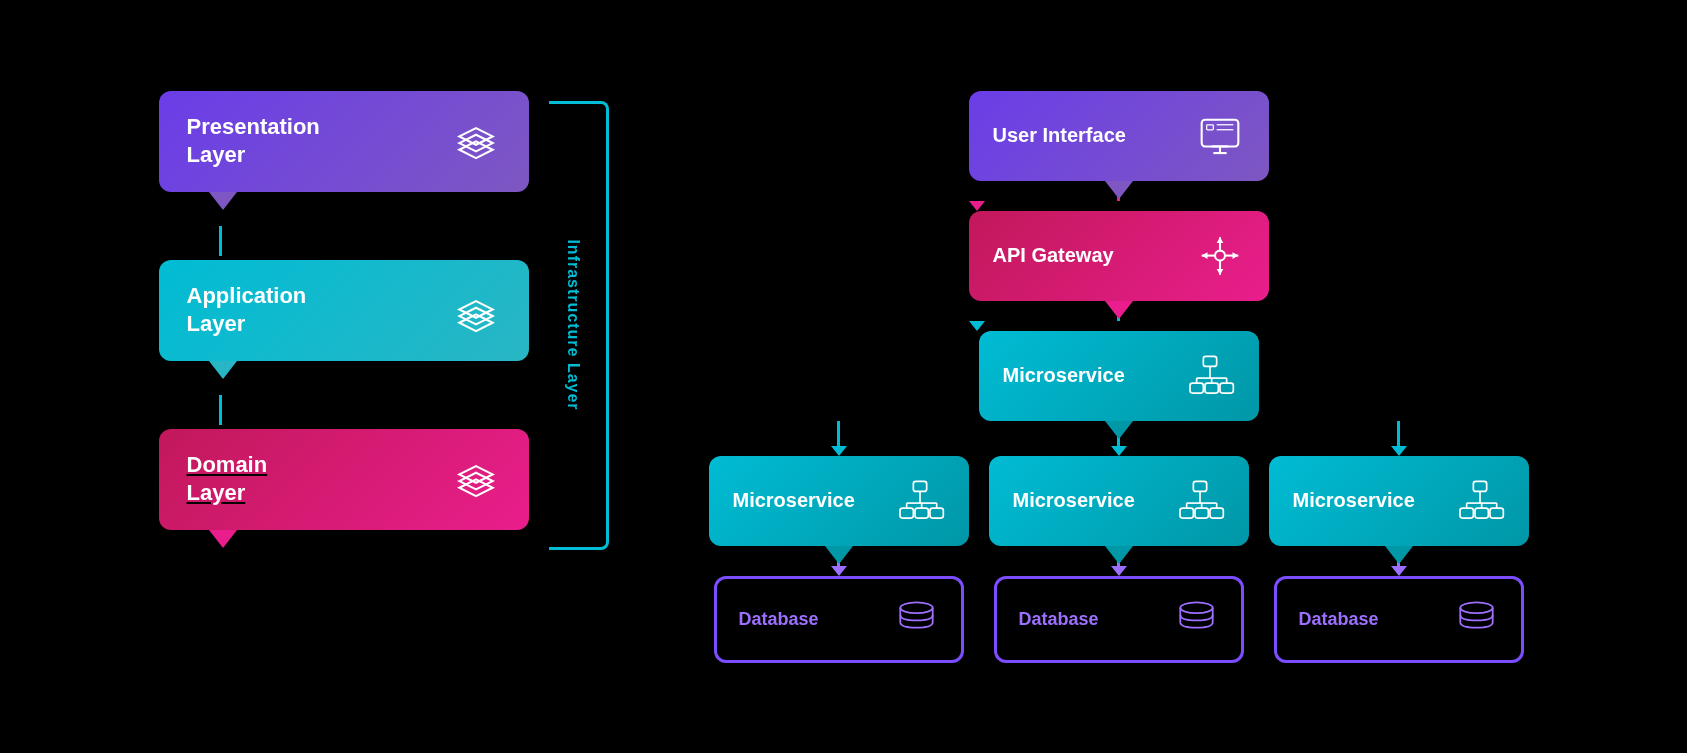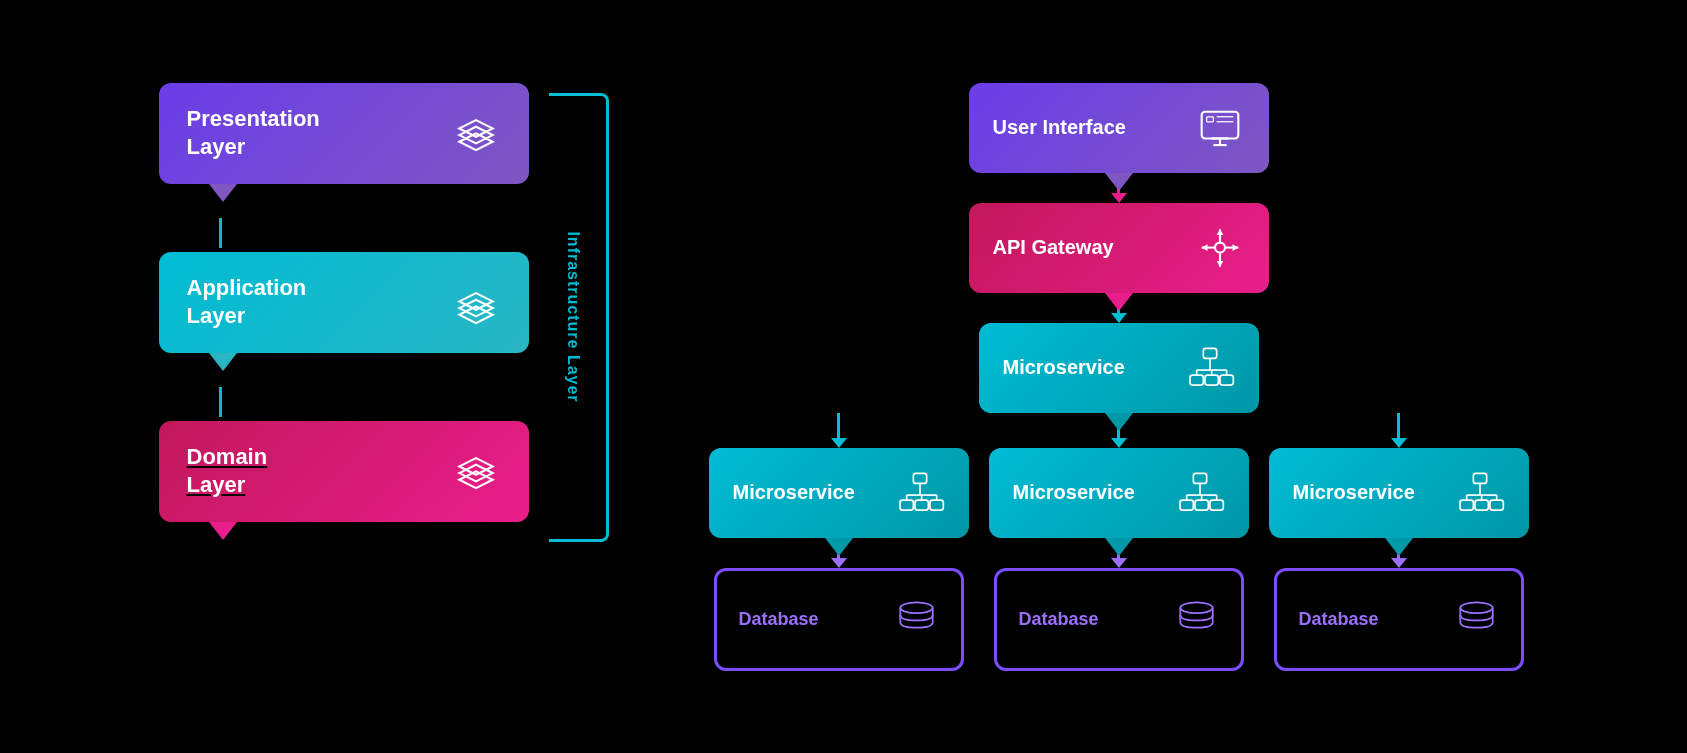--- a/index.html
+++ b/index.html
@@ -152,35 +152,34 @@
     .micro-box {
       background: linear-gradient(135deg, #00bcd4, #0097a7);
       width: 280px;
     }
     .micro-box .tail-bottom { border-top: 18px solid #0097a7; }
 
     .db-box {
       background: #000;
       border: 3px solid #7c4dff;
       border-radius: 12px;
-      padding: 26px 22px;
+      padding: 18px 22px;
       display: flex;
       align-items: center;
       justify-content: space-between;
       color: #9c6fff;
       font-size: 18px;
       font-weight: 700;
       width: 250px;
     }
 
     
     .vc-wrapper {
       display: flex;
       flex-direction: column;
-      align-items: center;
     }
 
     
     .bottom-section {
       display: flex;
       align-items: flex-start;
       gap: 20px;
       margin-top: 0;
     }
     .bottom-col {

